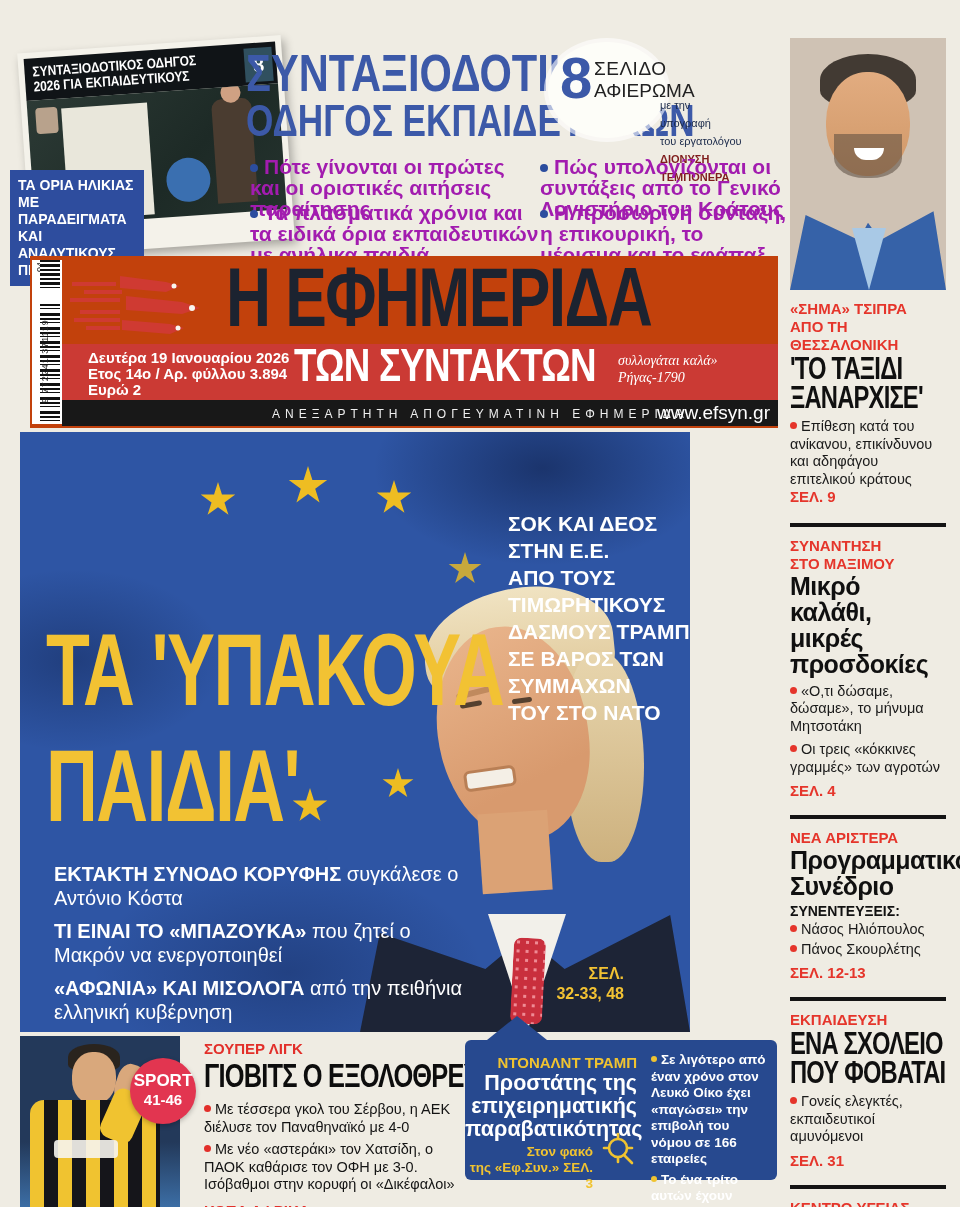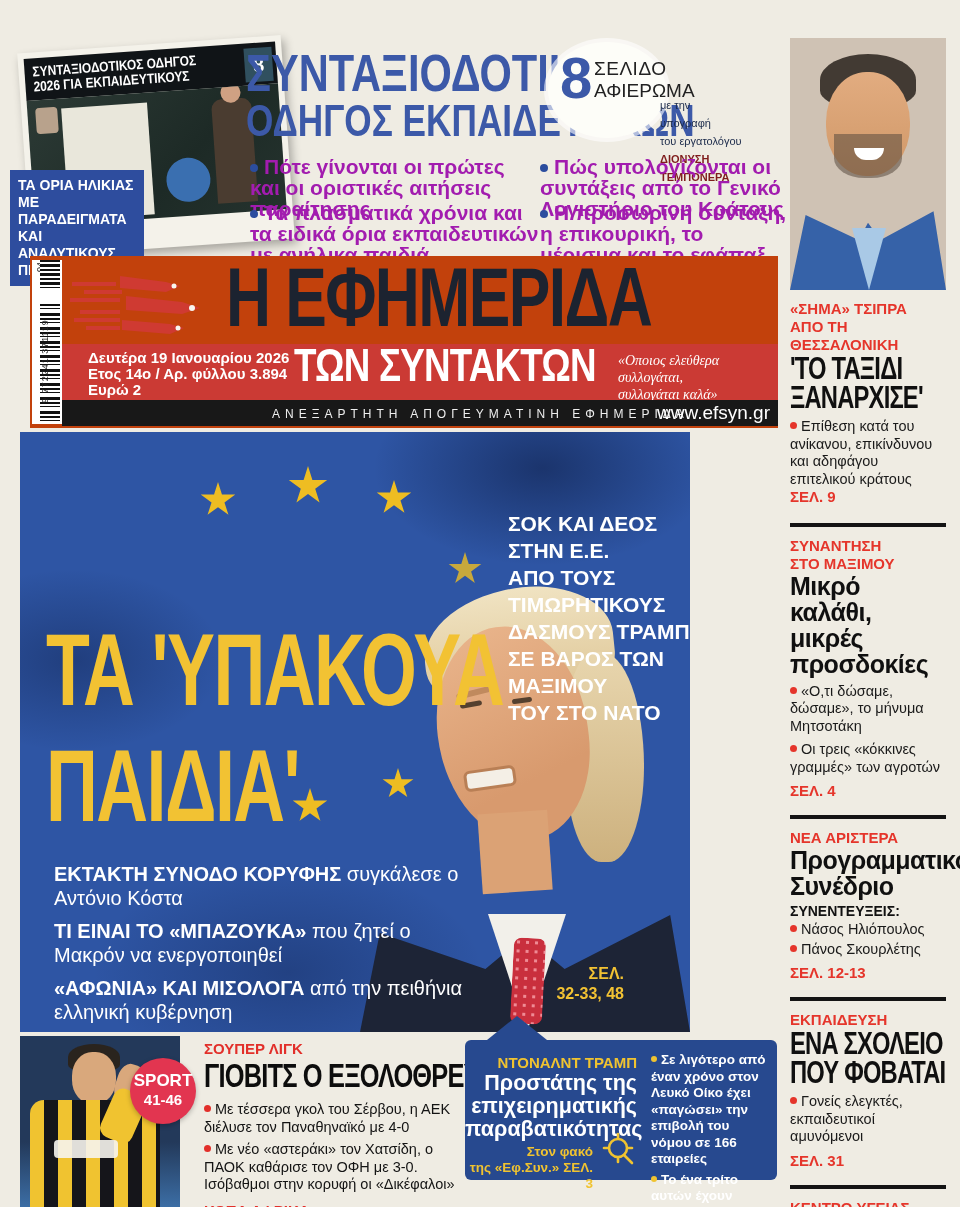--- a/index.html
+++ b/index.html
@@ -224,21 +224,20 @@
     </svg>
     <div class="mh-title"><span class="cond">Η ΕΦΗΜΕΡΙΔΑ</span></div>
     <div class="redband">
       <div class="dateblock">
         <div>Δευτέρα 19 Ιανουαρίου 2026</div>
         <div>Ετος 14ο / Αρ. φύλλου 3.894</div>
         <div>Ευρώ 2</div>
       </div>
       <div class="mh-sub"><span class="cond">ΤΩΝ ΣΥΝΤΑΚΤΩΝ</span></div>
       <div class="quote">
-        <div>«Οποιος ελεύθερα συλλογάται,</div>
         <div>συλλογάται καλά»  Ρήγας-1790</div>
       </div>
     </div>
     <div class="blackband">
       <span class="tagline">ΑΝΕΞΑΡΤΗΤΗ ΑΠΟΓΕΥΜΑΤΙΝΗ ΕΦΗΜΕΡΙΔΑ</span>
       <span class="website">www.efsyn.gr</span>
     </div>
   </header>
 
   <section class="abs hero">
@@ -262,21 +261,21 @@
       <span class="t-neck"></span>
       <span class="t-suit"></span>
       <span class="t-shirt"></span>
       <span class="t-tie"></span>
     </div>
 
     <div class="deck">
       <div>ΣΟΚ ΚΑΙ ΔΕΟΣ ΣΤΗΝ Ε.Ε.</div>
       <div>ΑΠΟ ΤΟΥΣ ΤΙΜΩΡΗΤΙΚΟΥΣ</div>
       <div>ΔΑΣΜΟΥΣ ΤΡΑΜΠ</div>
-      <div>ΣΕ ΒΑΡΟΣ ΤΩΝ ΜΑΞΙΜΟΥ</div>
+      <div>ΣΕ ΒΑΡΟΣ ΤΩΝ ΣΥΜΜΑΧΩΝ</div>
       <div>ΤΟΥ ΣΤΟ ΝΑΤΟ</div>
     </div>
 
     <div class="hl2"><span class="cond">ΤΑ 'ΥΠΑΚΟΥΑ</span></div>
     <div class="hl3"><span class="cond">ΠΑΙΔΙΑ'</span></div>
 
     <div class="hbul">
       <div class="row">
         <span class="lead">ΕΚΤΑΚΤΗ ΣΥΝΟΔΟ ΚΟΡΥΦΗΣ</span>
         <span>συγκάλεσε ο Αντόνιο Κόστα</span>

